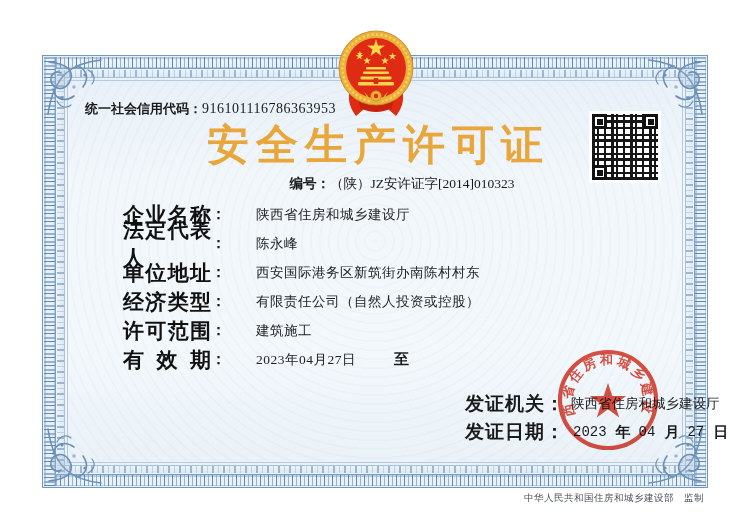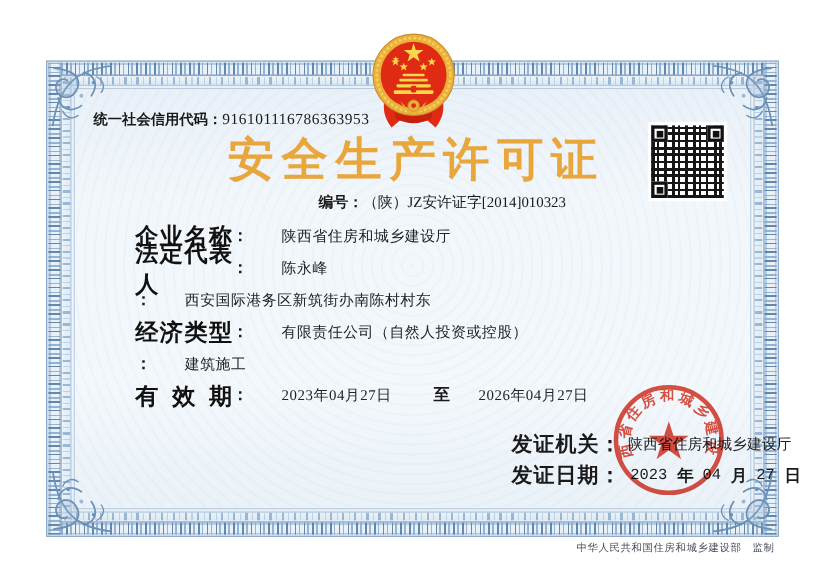--- a/index.html
+++ b/index.html
@@ -231,38 +231,39 @@
       <span class="flabel">企业名称</span>
         <span class="fcolon">：</span>
       <span class="fvalue">陕西省住房和城乡建设厅</span>
     </div>
     <div class="frow">
       <span class="flabel">法定代表人</span>
         <span class="fcolon">：</span>
       <span class="fvalue">陈永峰</span>
     </div>
     <div class="frow">
+      <span class="flabel">单位地址</span>
         <span class="fcolon">：</span>
       <span class="fvalue">西安国际港务区新筑街办南陈村村东</span>
     </div>
     <div class="frow">
       <span class="flabel">经济类型</span>
         <span class="fcolon">：</span>
       <span class="fvalue">有限责任公司（自然人投资或控股）</span>
     </div>
     <div class="frow">
+      <span class="flabel">许可范围</span>
         <span class="fcolon">：</span>
       <span class="fvalue">建筑施工</span>
     </div>
     <div class="frow">
       <span class="flabel">有效期</span>
         <span class="fcolon">：</span>
       <span class="fvalue dates">2023年04月27日</span>
       <span class="fto">至</span>
-      <span class="fvalue end">2026年04月27日</span>
     </div>
   </div>
 
   <div class="issue">
     <div class="irow">
       <span class="ilabel">发证机关</span>
         <span class="ilabel">：</span>
       <span class="ivalue">陕西省住房和城乡建设厅</span>
     </div>
     <div class="irow">

